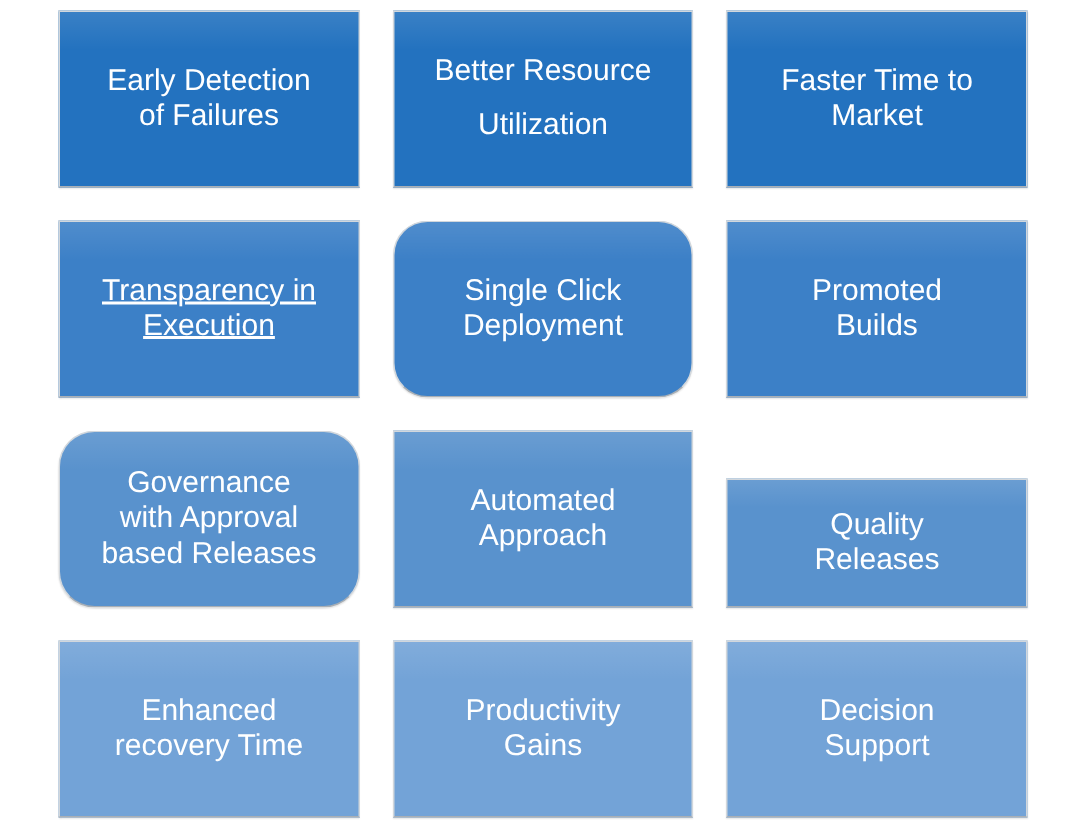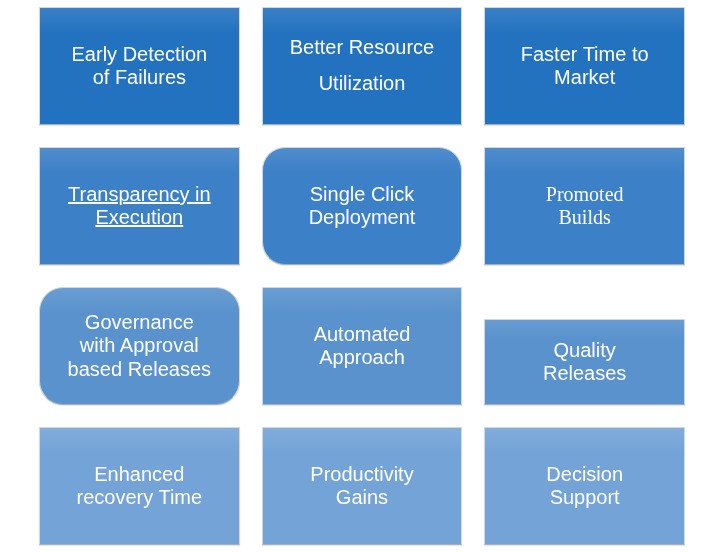--- a/index.html
+++ b/index.html
@@ -51,21 +51,21 @@
     <div class="tile" style="background-color: rgb(35, 114, 191);">Early Detection
 of Failures</div>
     <div class="tile wide-spacing" style="background-color: rgb(35, 114, 191);">Better Resource
 Utilization</div>
     <div class="tile" style="background-color: rgb(35, 114, 191);">Faster Time to
 Market</div>
     <div class="tile" style="background-color: rgb(60, 128, 199); text-decoration: underline;">Transparency in
 Execution</div>
     <div class="tile" style="background-color: rgb(60, 128, 199); border-radius: 23px;">Single Click
 Deployment</div>
-    <div class="tile" style="background-color: rgb(60, 128, 199); font-family: Liberation Serif, serif;">Promoted
+    <div class="tile" style="background-color: rgb(60, 128, 199);">Promoted
 Builds</div>
     <div class="tile" style="background-color: rgb(89, 146, 205); border-radius: 24px;">Governance
 with Approval
 based Releases</div>
     <div class="tile" style="background-color: rgb(89, 146, 205);">Automated
 Approach</div>
     <div class="tile" style="background-color: rgb(89, 146, 205); margin-top: 32px;">Quality
 Releases</div>
     <div class="tile" style="background-color: rgb(115, 163, 215);">Enhanced
 recovery Time</div>

